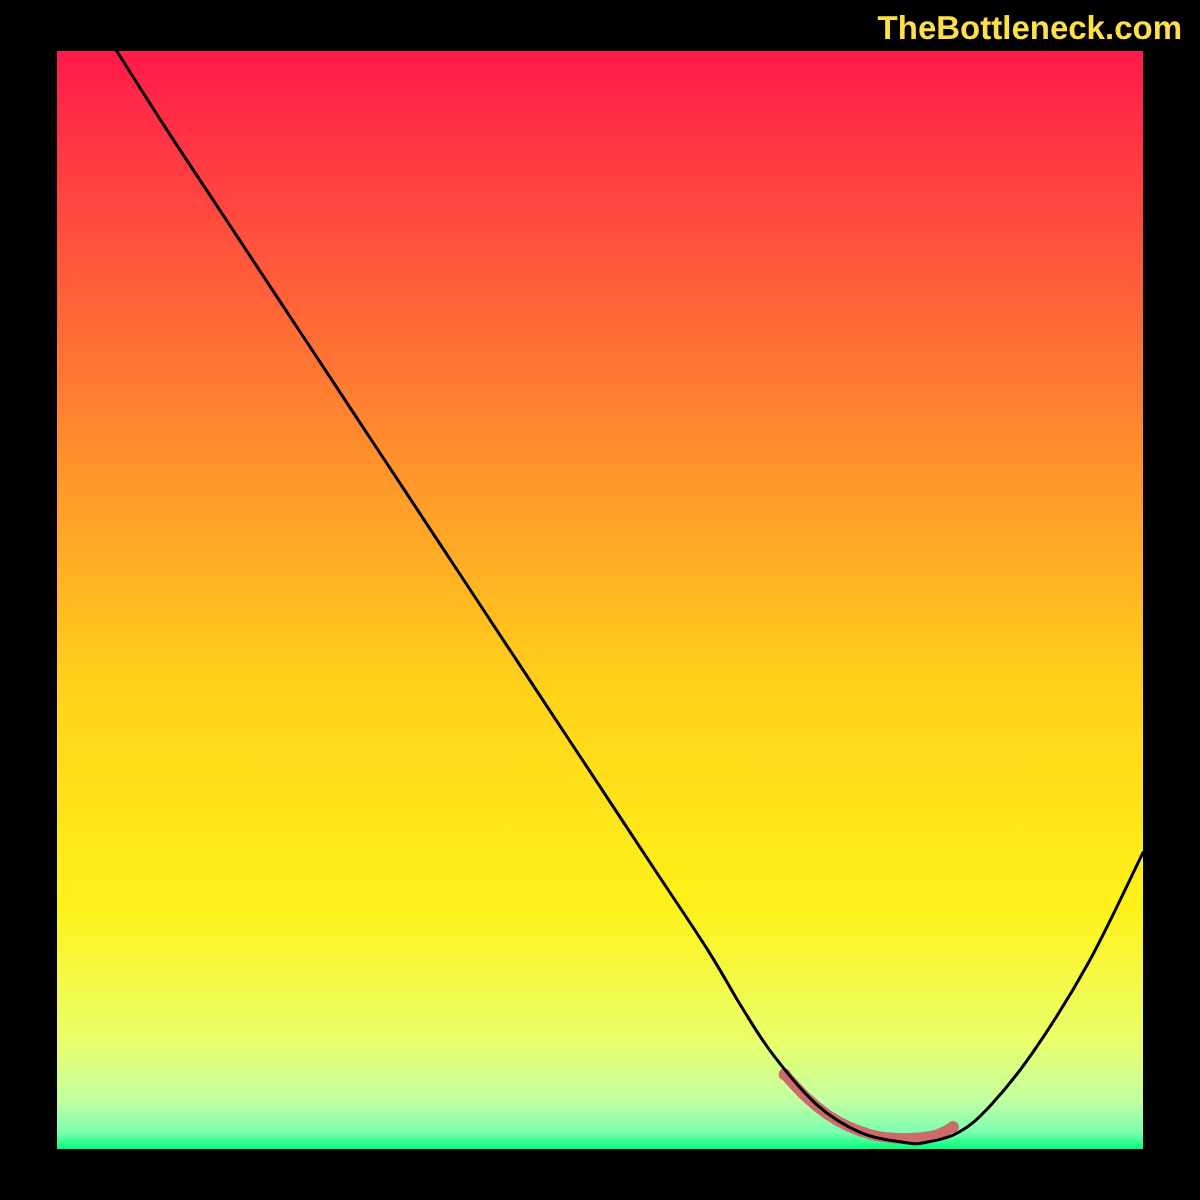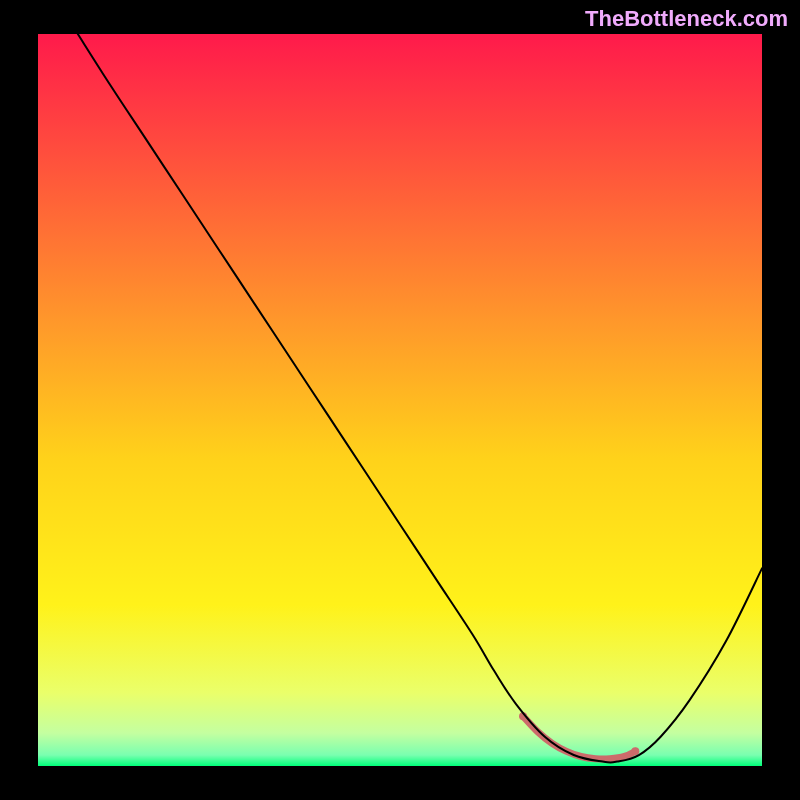--- a/index.html
+++ b/index.html
@@ -15,21 +15,21 @@
     width: 800px;
     height: 800px;
   }
   .watermark {
     position: absolute;
     top: 6px;
     right: 12px;
     font-family: Arial, Helvetica, sans-serif;
     font-size: 22px;
     font-weight: bold;
-    color: #f0abfc;
+    color: #fde047;
     z-index: 10;
   }
   svg {
     display: block;
   }
 </style>
 </head>
 <body>
 
 <div class="container">

